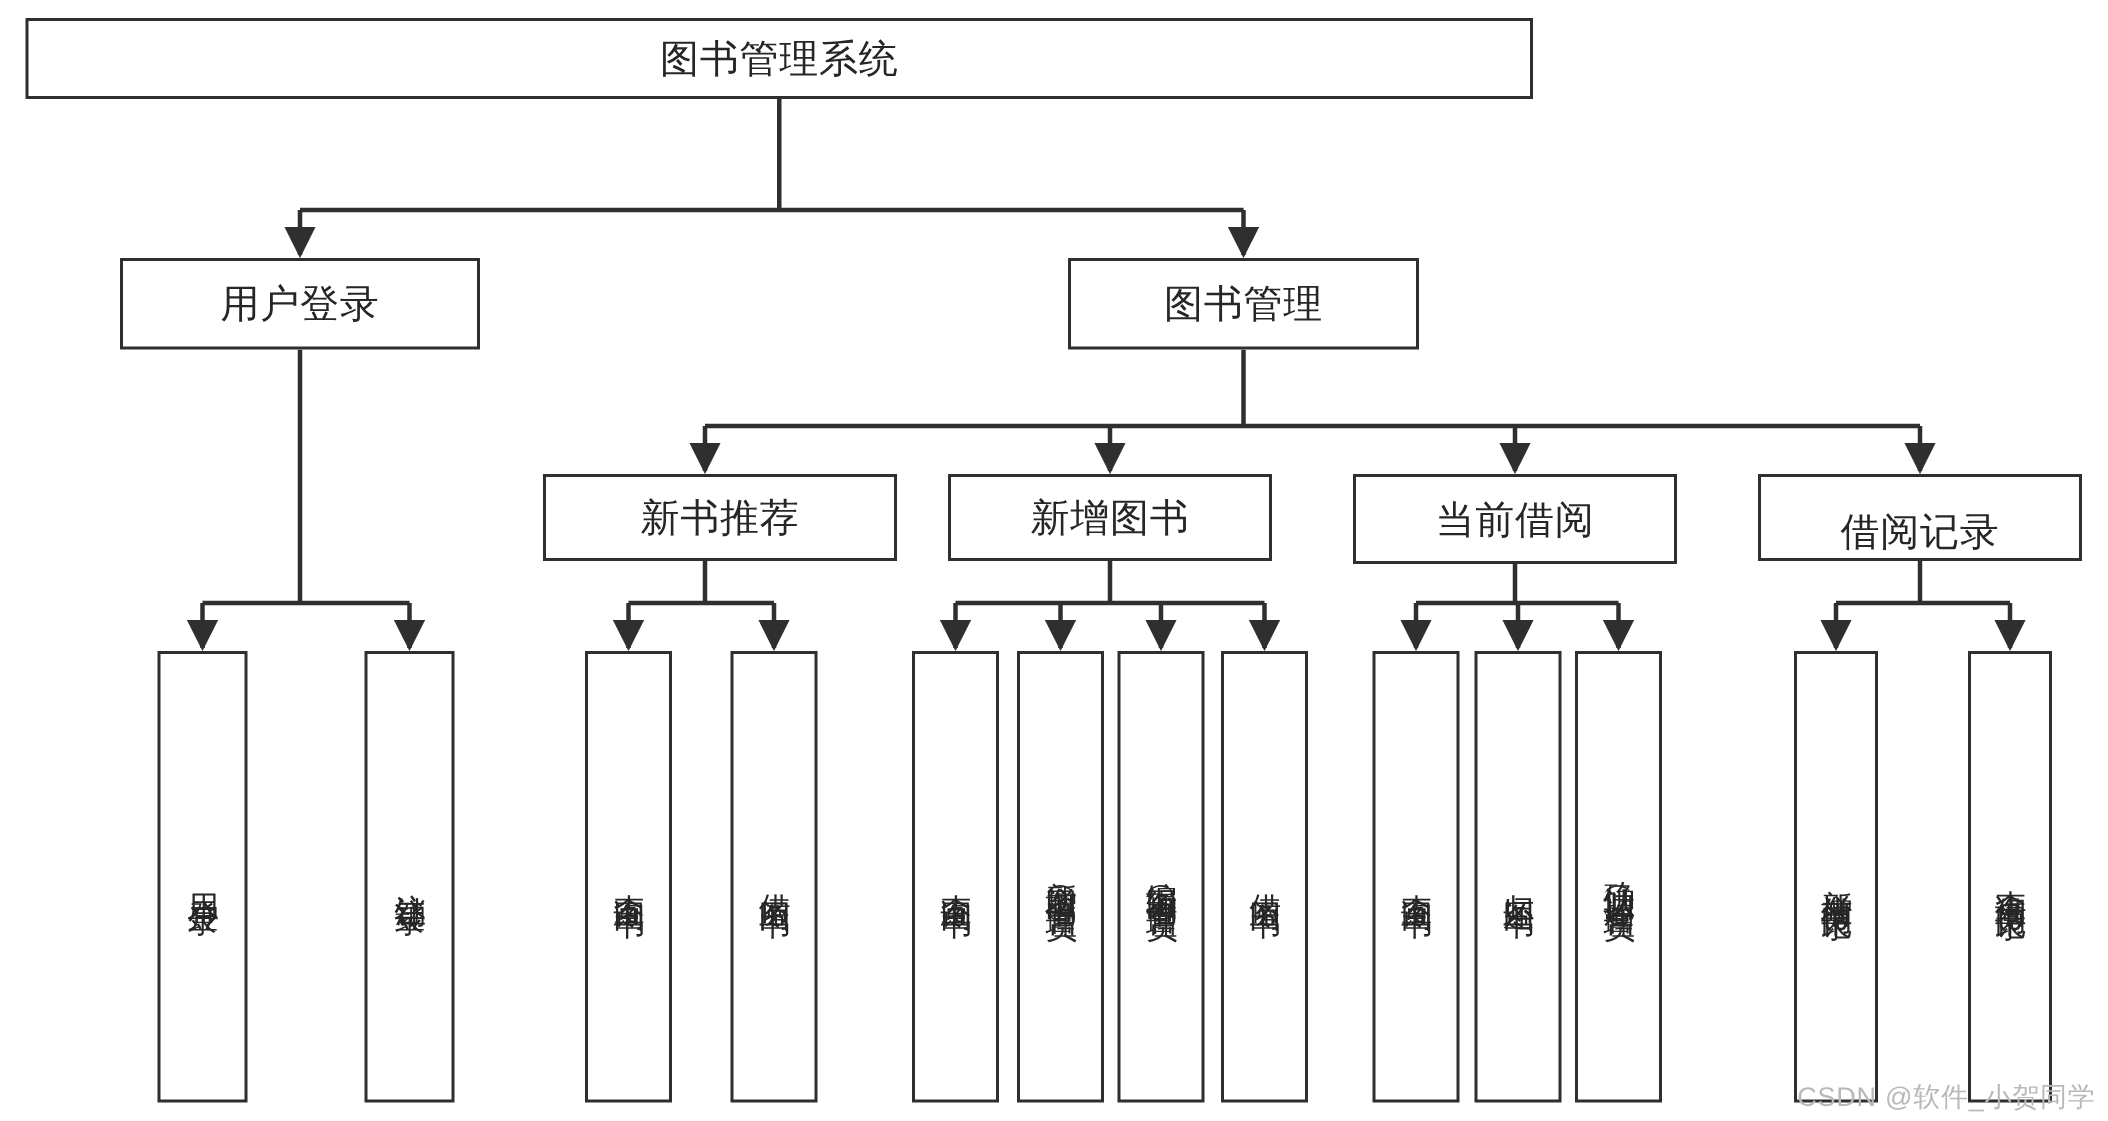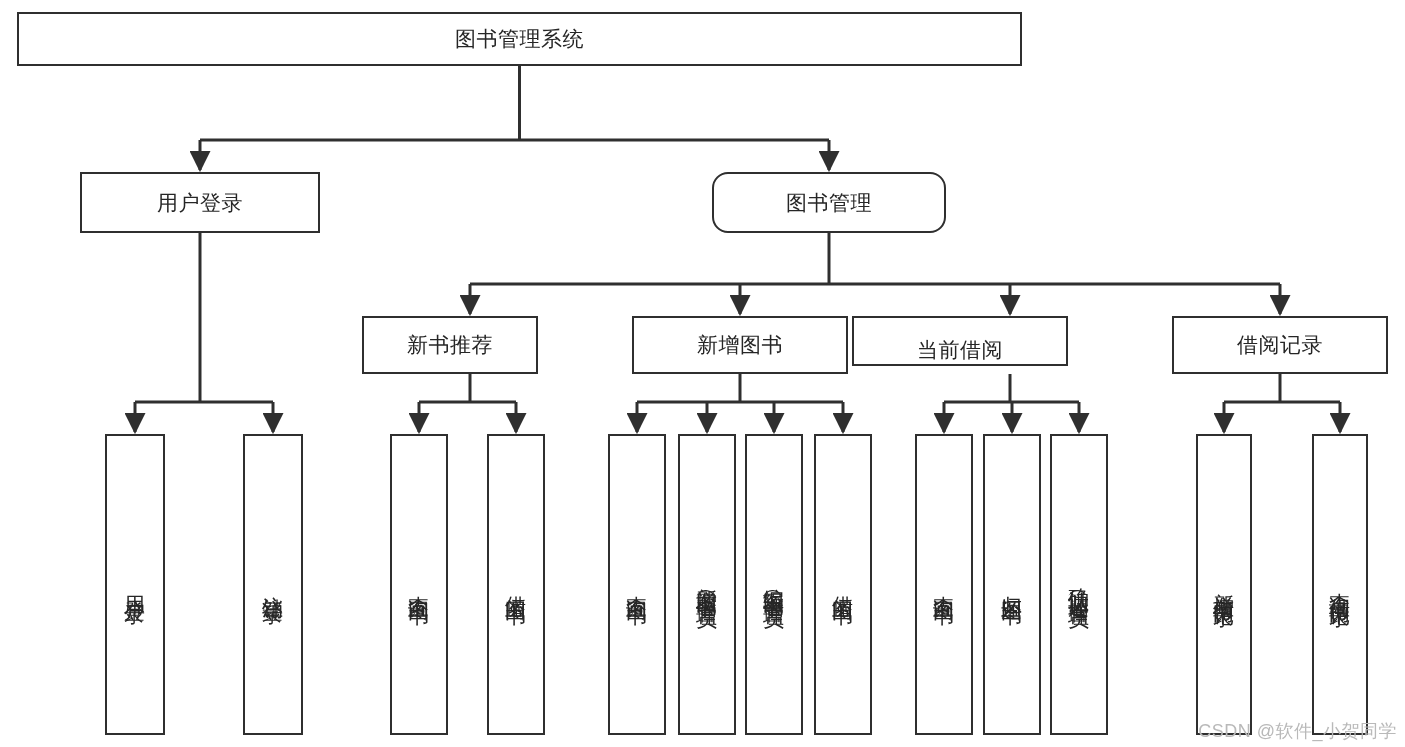--- a/index.html
+++ b/index.html
@@ -29,21 +29,21 @@
     position: absolute;
     box-sizing: border-box;
     background: #ffffff;
     border: 2px solid #2f2f2f;
     display: flex;
     align-items: center;
     justify-content: center;
     color: #262626;
   }
   .node.horiz {
-    font-size: 21px;
+    font-size: 26px;
     letter-spacing: 0.5px;
   }
   .node.vert {
     font-size: 21px;
   }
   .node.vert .vtext {
     writing-mode: vertical-rl;
     text-orientation: upright;
     letter-spacing: 3px;
     line-height: 1;
@@ -111,33 +111,33 @@
       </g>
   </svg>
 
   <div id="nodes-layer">
       <div class="node horiz" style="left: 17px; top: 12px; width: 1005px; height: 54px;">
         <span class="htext">图书管理系统</span>
       </div>
       <div class="node horiz" style="left: 80px; top: 172px; width: 240px; height: 61px;">
         <span class="htext">用户登录</span>
       </div>
-      <div class="node horiz" style="left: 712px; top: 172px; width: 234px; height: 61px; border-radius: 16px;">
+      <div class="node horiz" style="left: 712px; top: 172px; width: 234px; height: 61px;">
         <span class="htext">图书管理</span>
       </div>
-      <div class="node horiz" style="left: 362px; top: 316px; width: 176px; height: 58px;">
+      <div class="node horiz" style="left: 362px; top: 316px; width: 236px; height: 58px;">
         <span class="htext">新书推荐</span>
       </div>
       <div class="node horiz" style="left: 632px; top: 316px; width: 216px; height: 58px;">
         <span class="htext">新增图书</span>
       </div>
-      <div class="node horiz" style="left: 852px; top: 316px; width: 216px; height: 50px; align-items: flex-end;">
+      <div class="node horiz" style="left: 902px; top: 316px; width: 216px; height: 60px;">
         <span class="htext">当前借阅</span>
       </div>
-      <div class="node horiz" style="left: 1172px; top: 316px; width: 216px; height: 58px;">
+      <div class="node horiz" style="left: 1172px; top: 316px; width: 216px; height: 58px; align-items: flex-end;">
         <span class="htext">借阅记录</span>
       </div>
       <div class="node vert" style="left: 105px; top: 434px; width: 60px; height: 301px;">
         <span class="vtext">用户登录</span>
       </div>
       <div class="node vert" style="left: 243px; top: 434px; width: 60px; height: 301px;">
         <span class="vtext">注销登录</span>
       </div>
       <div class="node vert" style="left: 390px; top: 434px; width: 58px; height: 301px;">
         <span class="vtext">查询图书</span>

